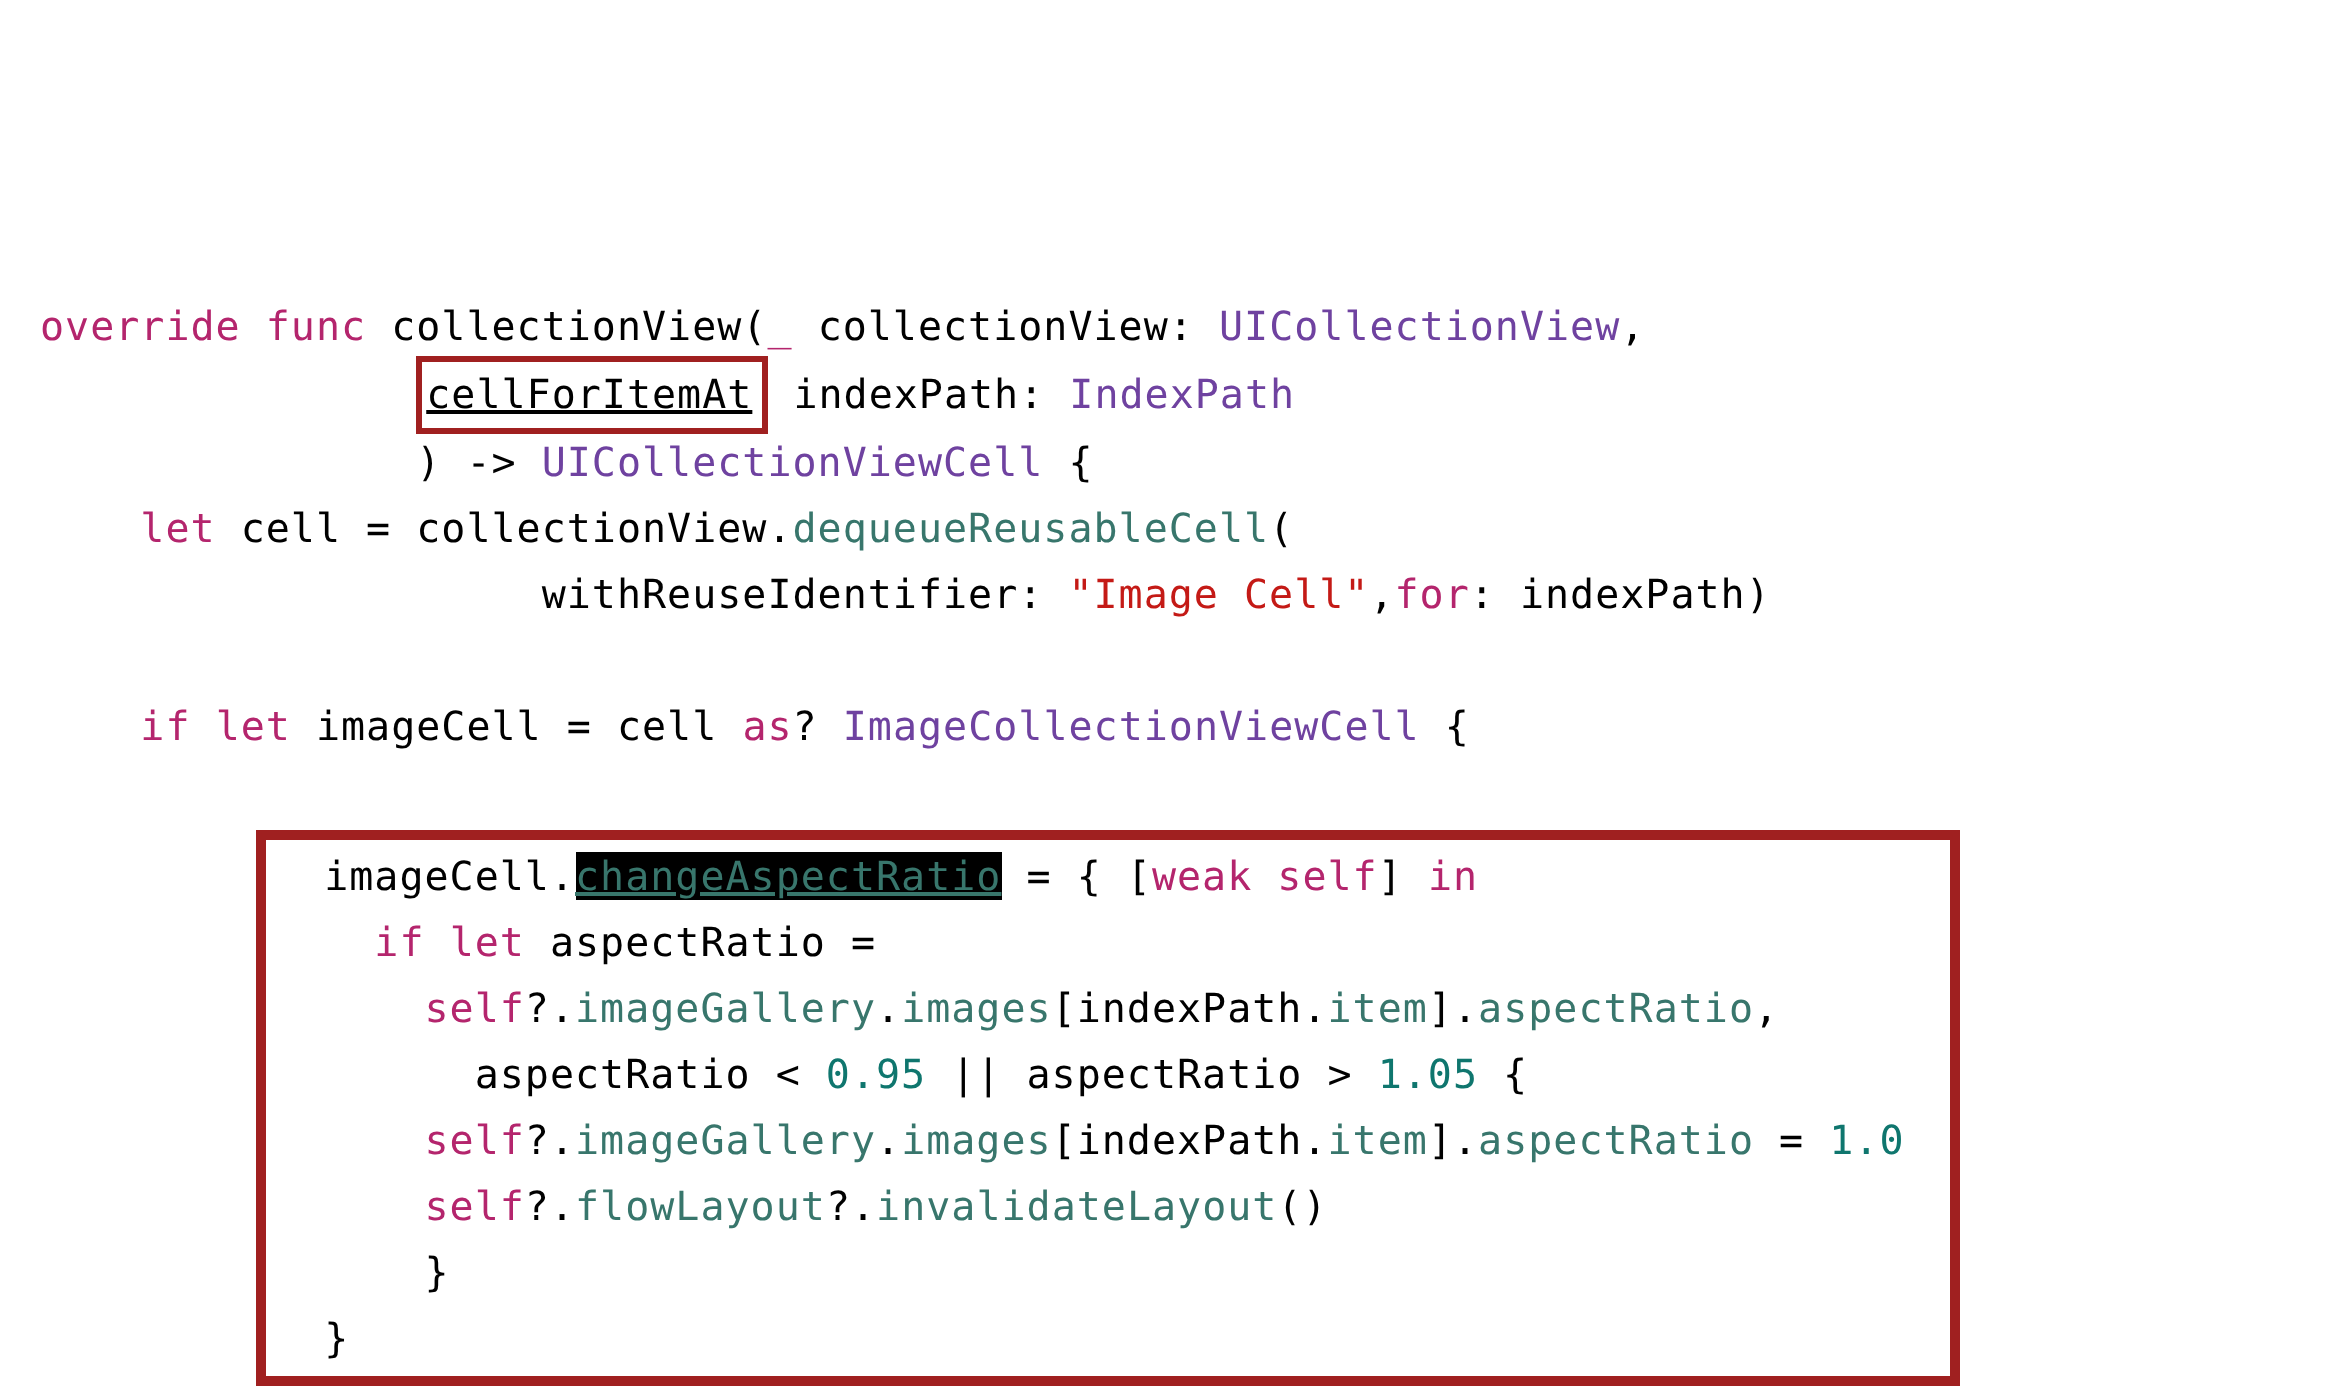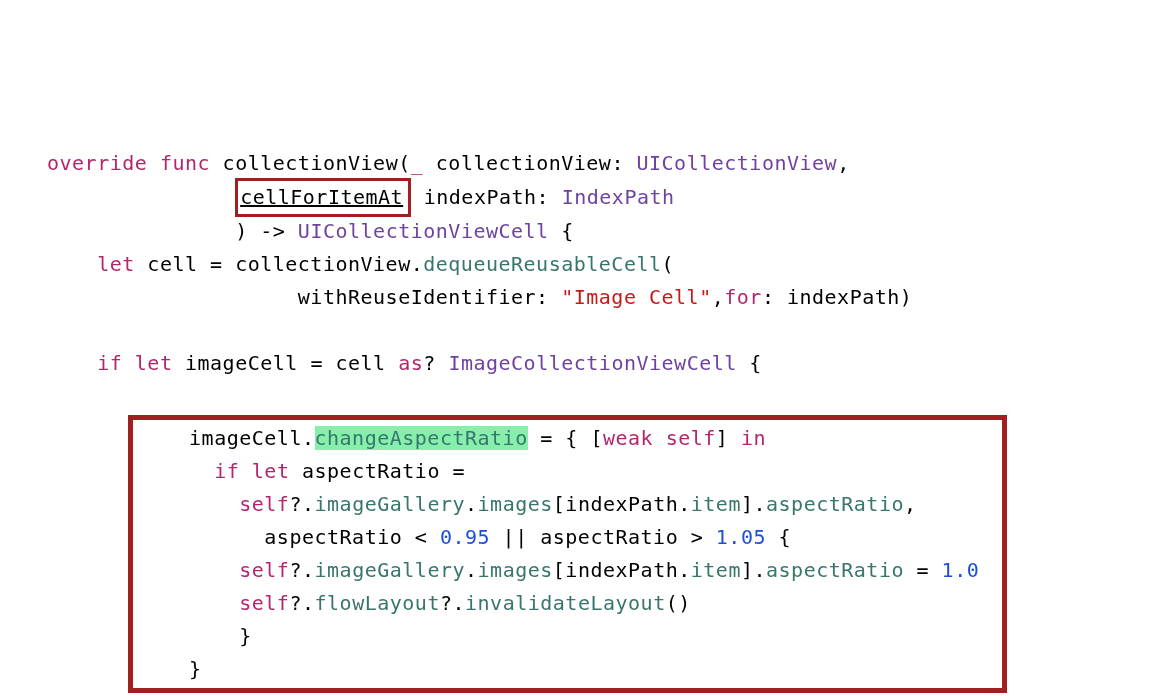--- a/index.html
+++ b/index.html
@@ -10,38 +10,39 @@
       line-height: 1.65;
       padding: 15px 20px;
       white-space: pre;
       color: #000000;
       letter-spacing: 0.5px;
     }
     .kw { color: #b4256d; font-weight: 500; }
     .type { color: #6f42a0; }
     .prop { color: #38766c; }
     .str { color: #c41a16; }
-    .num { color: #1d4ed8; text-align: right; }
+    .num { color: #0f766e; text-align: right; }
     .highlight {
-      background: #86efac;
+      background: #000000;
+      text-decoration: underline;
     }
     .red-box-1 {
       border: 3px solid #a02020;
       display: inline-block;
       padding: 0 5px 0 2px;
       margin: -2px 0;
       text-decoration: underline;
     }
     .red-box-2 {
       border: 5px solid #a02020;
       display: inline-block;
       padding: 2px 10px 2px 4px;
       margin: 2px 0;
     }
-    .line { display: block; margin-left: 27px; }
+    .line { display: block; }
   </style>
 </head>
 <body>
 
 
 
 <div><span class="line"><span class="kw">override</span> <span class="kw">func</span> <span>collectionView(</span><span class="kw">_</span> <span>collectionView:</span> <span class="type">UICollectionView</span><span>,</span></span><span class="line">               <span class="red-box-1"><span>cellForItemAt</span></span><span> indexPath:</span> <span class="type">IndexPath</span></span><span class="line">               <span>) -&gt; </span><span class="type">UICollectionViewCell</span><span> {</span></span><span class="line">    <span class="kw">let</span><span> cell = collectionView.</span><span class="prop">dequeueReusableCell</span><span>(</span></span><span class="line">                    <span>withReuseIdentifier: </span><span class="str">"Image Cell"</span><span>,</span><span class="kw">for</span><span>: indexPath)</span></span><span class="line"><span> </span></span><span class="line">    <span class="kw">if</span> <span class="kw">let</span><span> imageCell = cell </span><span class="kw">as</span><span>? </span><span class="type">ImageCollectionViewCell</span><span> {</span></span>
 <span style="padding-left:108px;"><span class="red-box-2"><span class="line"><span>  imageCell.</span><span class="highlight prop">changeAspectRatio</span><span> = { [</span><span class="kw">weak</span><span> </span><span class="kw">self</span><span>] </span><span class="kw">in</span><span>          </span></span><span class="line"><span>    </span><span class="kw">if</span><span> </span><span class="kw">let</span><span> aspectRatio =</span><span>                                   </span></span><span class="line"><span>      </span><span class="kw">self</span><span>?.</span><span class="prop">imageGallery</span><span>.</span><span class="prop">images</span><span>[indexPath.</span><span class="prop">item</span><span>].</span><span class="prop">aspectRatio</span><span>,</span></span><span class="line"><span>        aspectRatio &lt; </span><span class="num">0.95</span><span> || aspectRatio &gt; </span><span class="num">1.05</span><span> {</span><span>           </span></span><span class="line"><span>      </span><span class="kw">self</span><span>?.</span><span class="prop">imageGallery</span><span>.</span><span class="prop">images</span><span>[indexPath.</span><span class="prop">item</span><span>].</span><span class="prop">aspectRatio</span><span> = </span><span class="num">1.0</span></span><span class="line"><span>      </span><span class="kw">self</span><span>?.</span><span class="prop">flowLayout</span><span>?.</span><span class="prop">invalidateLayout</span><span>()</span><span>                        </span></span><span class="line"><span>      }</span><span>                                                       </span></span><span class="line"><span>  }</span><span>                                                           </span></span></span></span>
 <span class="line">        </span></div>
 

